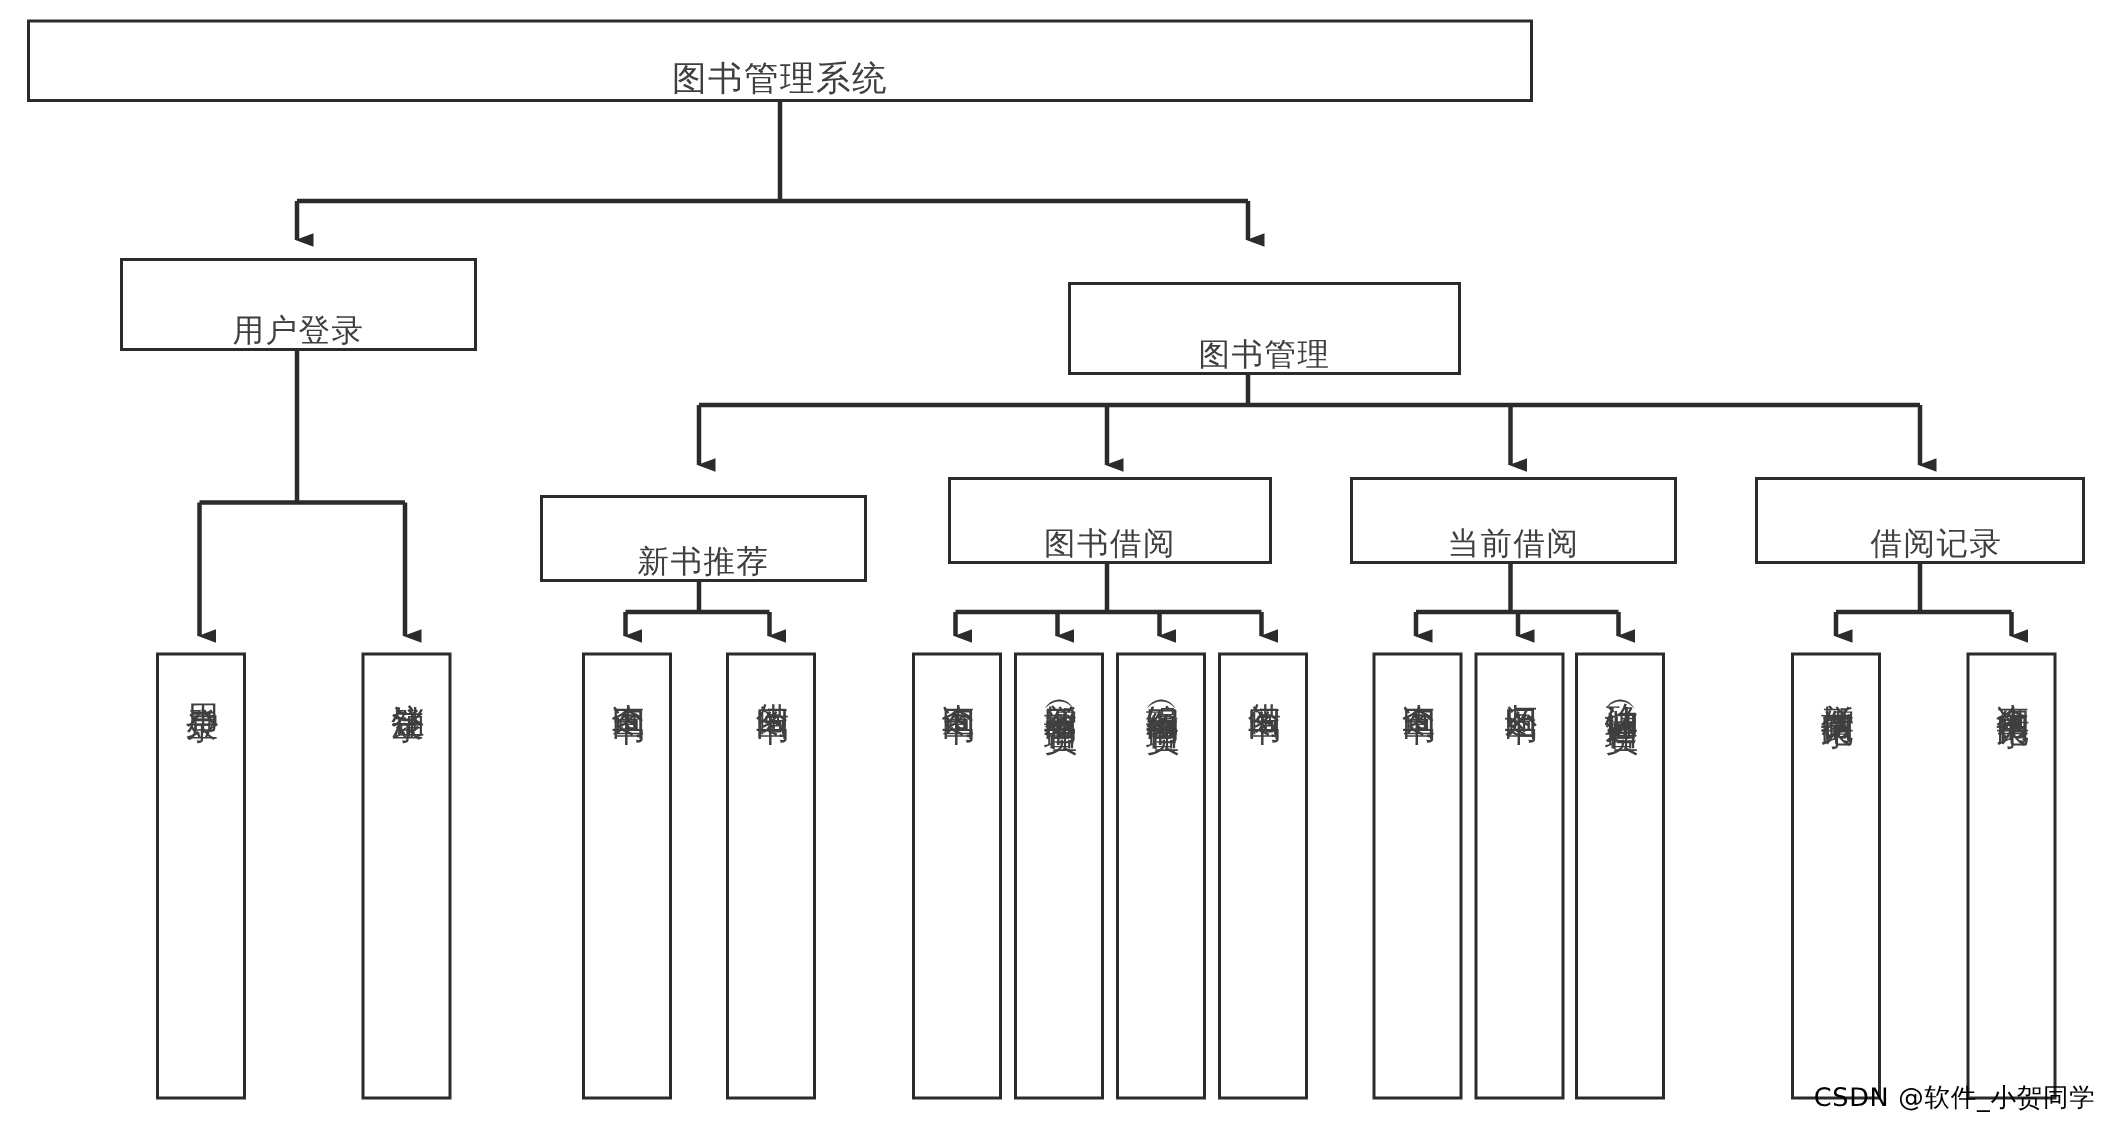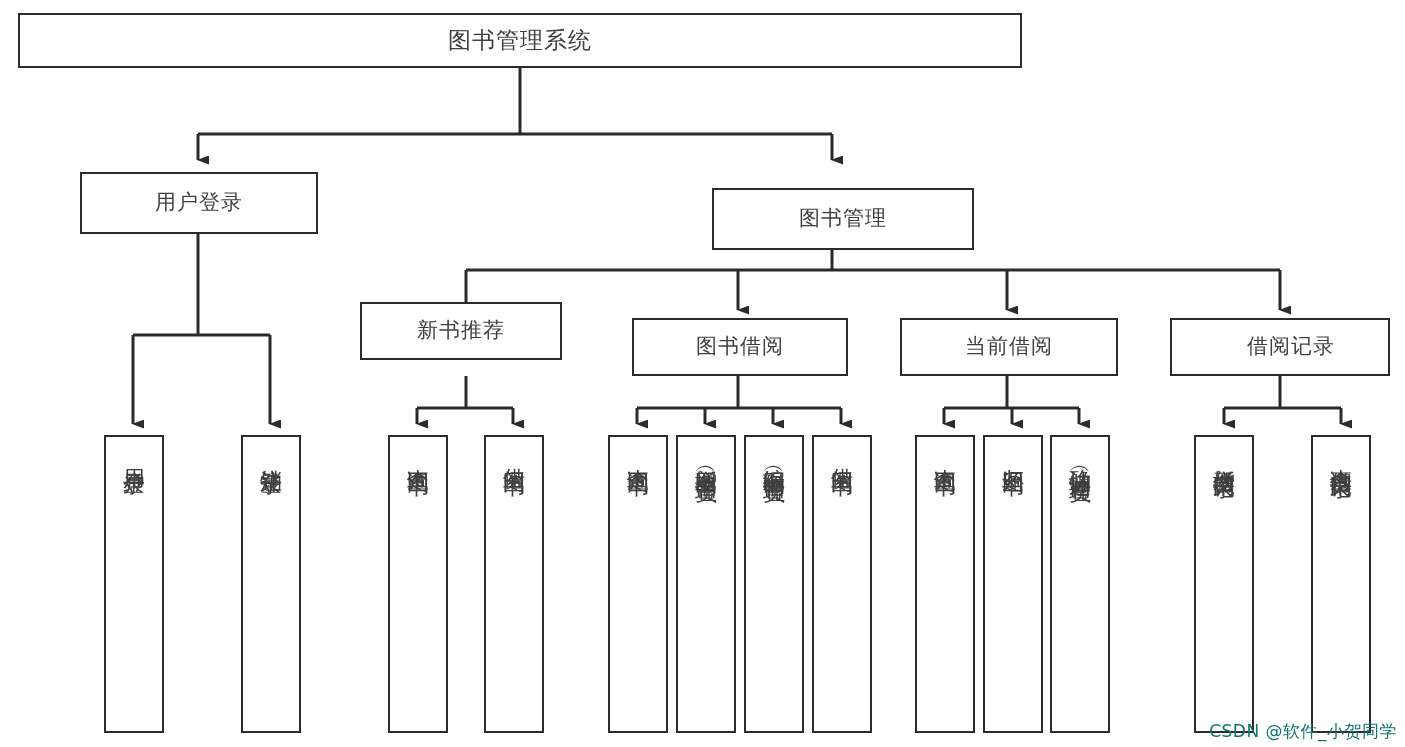--- a/index.html
+++ b/index.html
@@ -24,21 +24,21 @@
     width: 1405px;
     height: 747px;
     pointer-events: none;
   }
   .node {
     position: absolute;
     box-sizing: border-box;
     border: 2px solid #2b2b2b;
     background: #ffffff;
     display: flex;
-    align-items: center;
+    align-items: flex-end;
     justify-content: center;
     color: #3a3a3a;
   }
   .node .lbl {
     display: block;
     text-align: center;
     color: #3f3f3f;
   }
   
   .node.root { }
@@ -65,21 +65,21 @@
     font-size: 22px;
     line-height: 1.18;
     letter-spacing: 2px;
     white-space: nowrap;
   }
   .watermark {
     position: absolute;
     right: 8px;
     bottom: 4px;
     font-size: 17px;
-    color: #0f766e;
+    color: #000000;
     letter-spacing: 0.5px;
     white-space: nowrap;
   }
 </style>
 </head>
 <body>
 
 <div id="canvas">
 
   <svg class="edges" viewBox="0 0 1405 747">
@@ -139,21 +139,21 @@
     <span class="lbl">图书管理系统</span>
   </div>
 
   <div class="node branch" style="left:80px; top:172px; width:238px; height:62px;">
     <span class="lbl">用户登录</span>
   </div>
   <div class="node branch" style="left:712px; top:188px; width:262px; height:62px;">
     <span class="lbl">图书管理</span>
   </div>
 
-  <div class="node branch" style="left:360px; top:302px; width:202px; height:58px;">
+  <div class="node branch" style="left:360px; top:330px; width:218px; height:58px;">
     <span class="lbl">新书推荐</span>
   </div>
   <div class="node branch" style="left:900px; top:318px; width:218px; height:58px;">
     <span class="lbl">当前借阅</span>
   </div>
   <div class="node branch" style="left:632px; top:318px; width:216px; height:58px;">
     <span class="lbl">图书借阅</span>
   </div>
   <div class="node branch" style="left:1170px; top:318px; width:220px; height:58px;padding-left:22px;">
     <span class="lbl">借阅记录</span>

